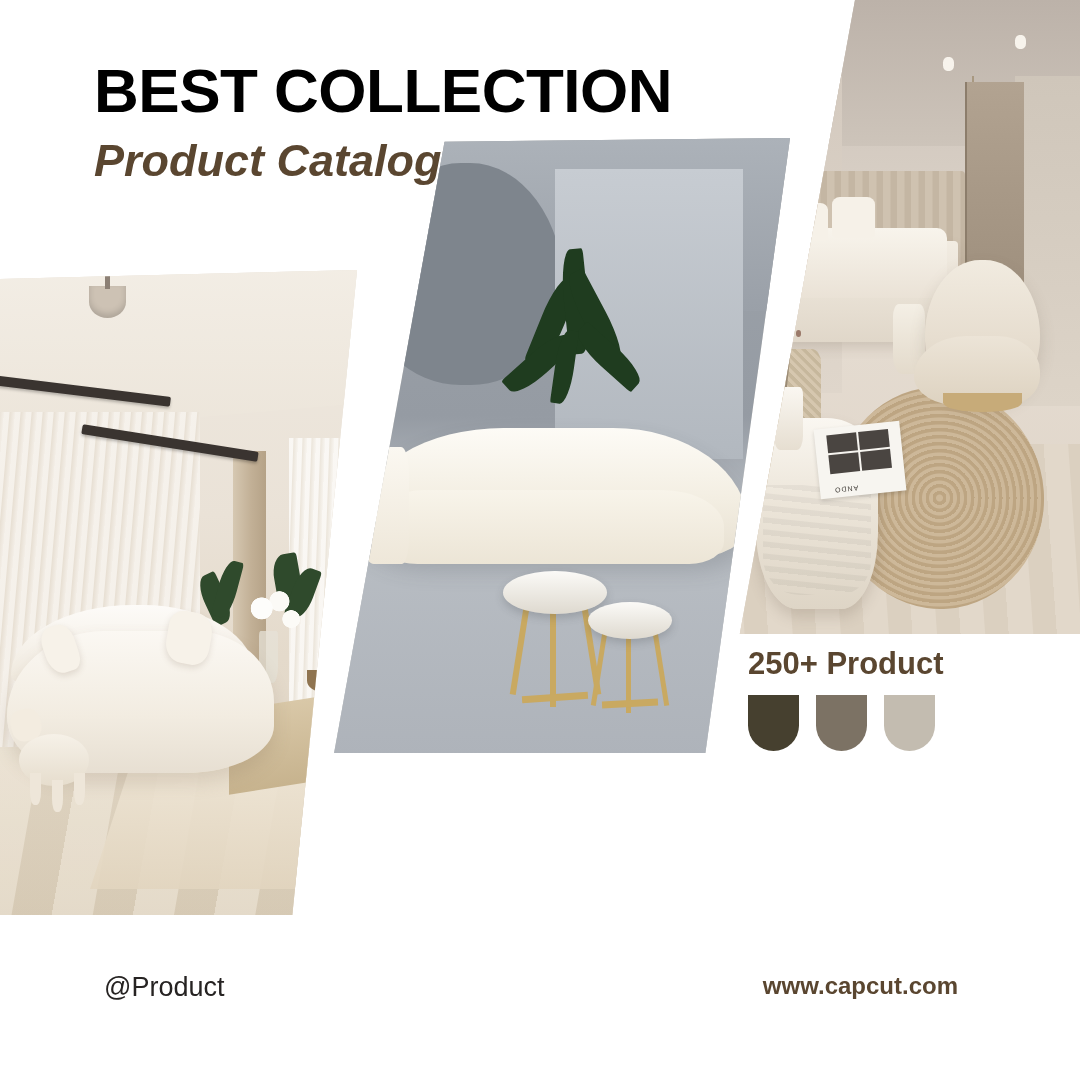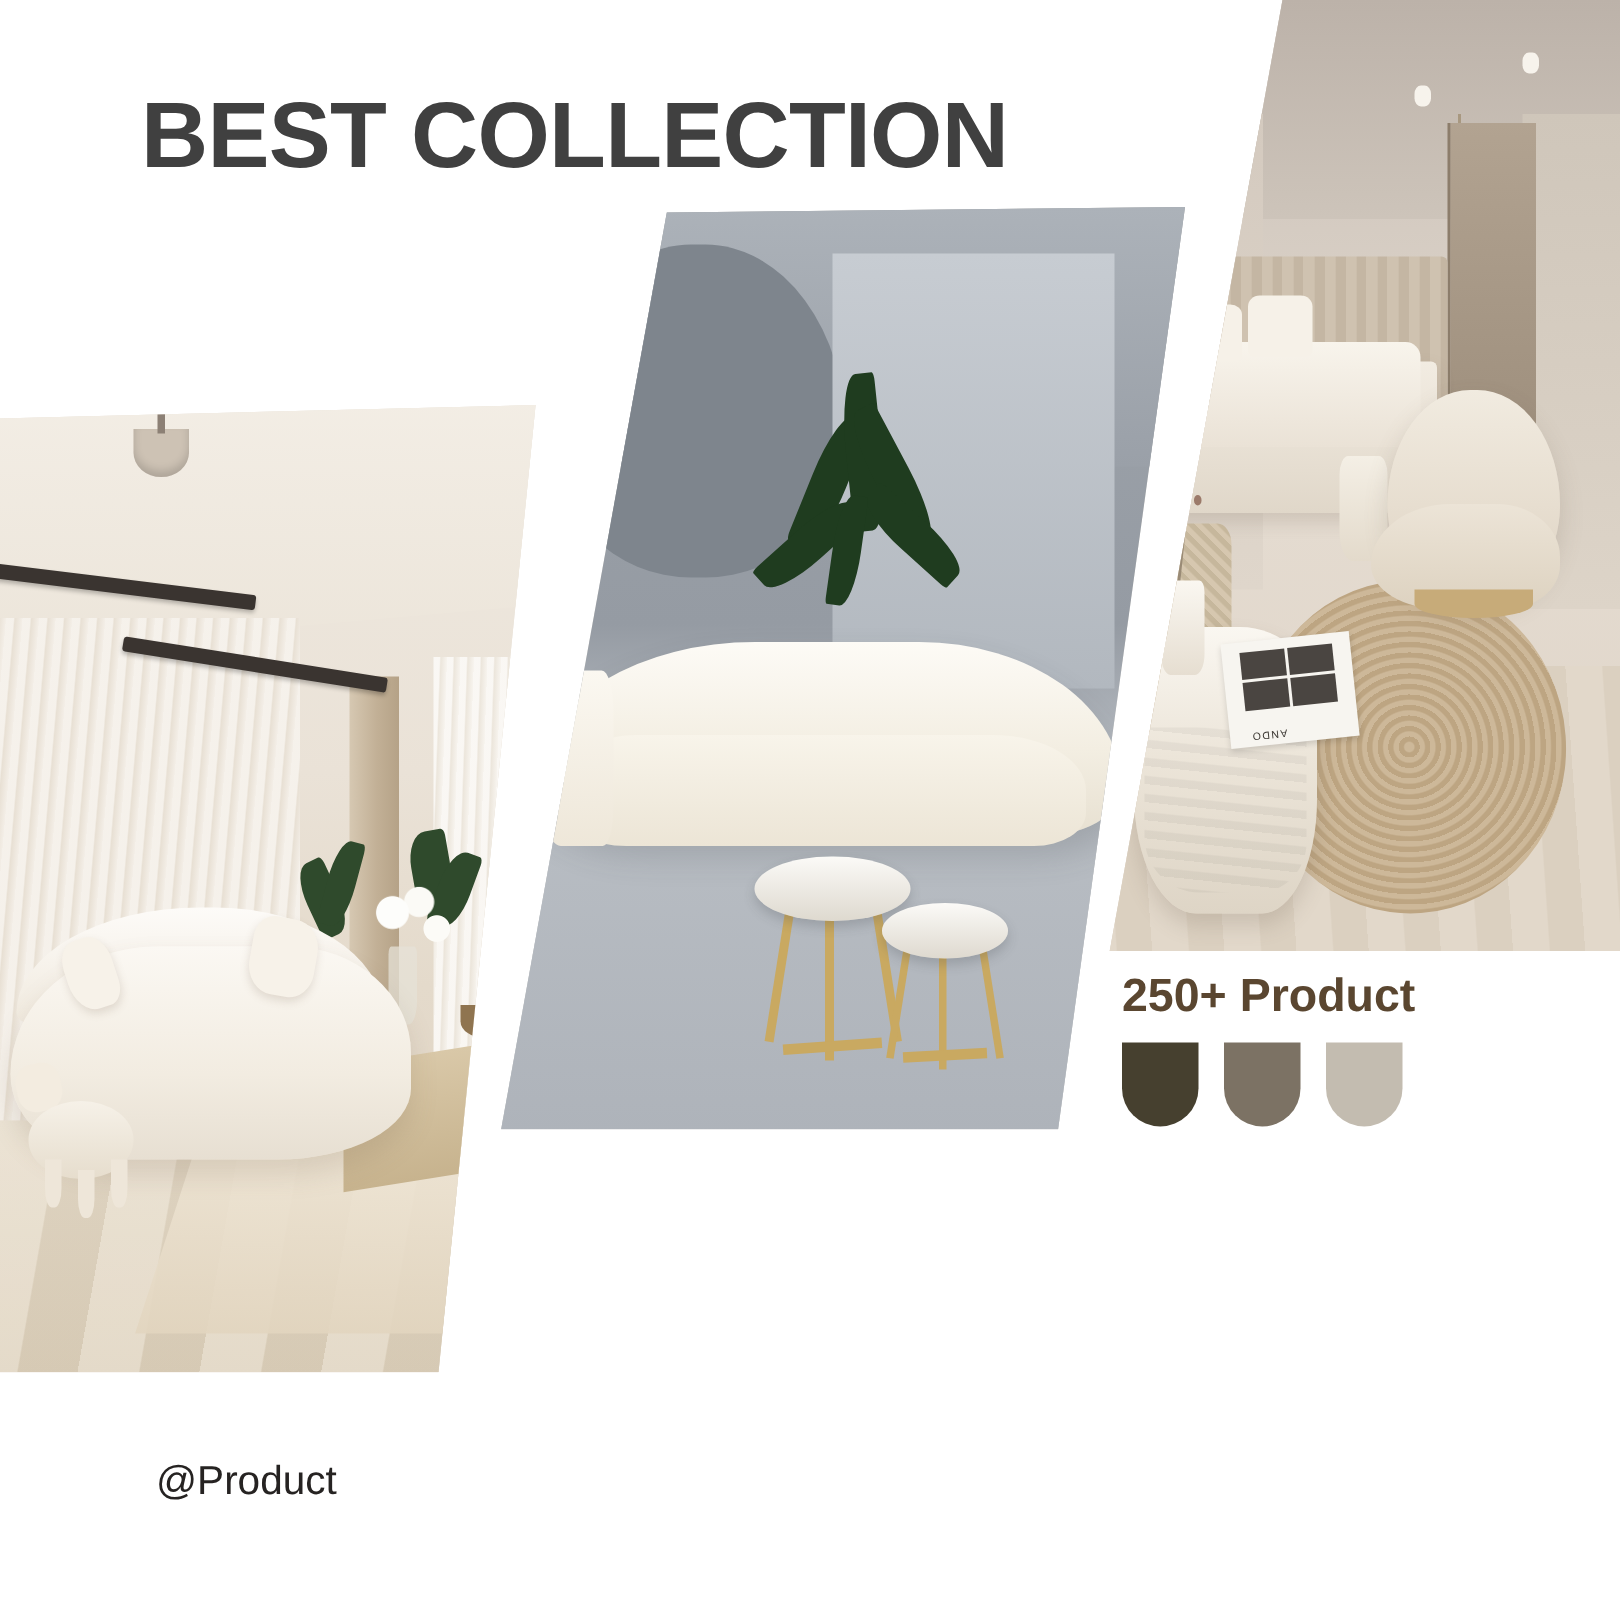--- a/index.html
+++ b/index.html
@@ -23,21 +23,21 @@
     position: absolute;
     left: 94px;
     top: 60px;
     z-index: 30;
   }
   .headline {
     font-size: 62px;
     font-weight: 700;
     letter-spacing: -0.5px;
     line-height: 1.0;
-    color: #404040;
+    color: #000000;
     white-space: nowrap;
     font-family: "Liberation Sans", sans-serif;
   }
   .subheadline {
     margin-top: 16px;
     font-size: 45px;
     font-weight: 700;
     font-style: italic;
     line-height: 1.0;
     color: #5a4630;
@@ -415,20 +415,21 @@
     font-family: "Liberation Sans", sans-serif;
   }
 </style>
 </head>
 <body>
 
 <div class="poster">
 
   <div class="headline-wrap">
     <div class="headline">BEST COLLECTION</div>
+    <div class="subheadline">Product Catalog</div>
   </div>
 
   <div class="panel panel-left">
     <div class="scene">
       <div class="lr-bg"></div>
       <div class="lr-ceiling"></div>
       <div class="lr-curtain"></div>
       <div class="lr-curtain2"></div>
       <div class="lr-column"></div>
       <div class="lr-track t1"></div>
@@ -531,14 +532,15 @@
     <div class="product-count">250+ Product</div>
     <div class="swatches">
       <div class="swatch" id="sw0" style="background: rgb(70, 64, 47);"></div>
       <div class="swatch" id="sw1" style="background: rgb(124, 114, 100);"></div>
       <div class="swatch" id="sw2" style="background: rgb(195, 188, 176);"></div>
     </div>
   </div>
 
 
   <div class="footer-handle">@Product</div>
+  <div class="footer-site">www.capcut.com</div>
 
 </div>
 
 </body></html>

